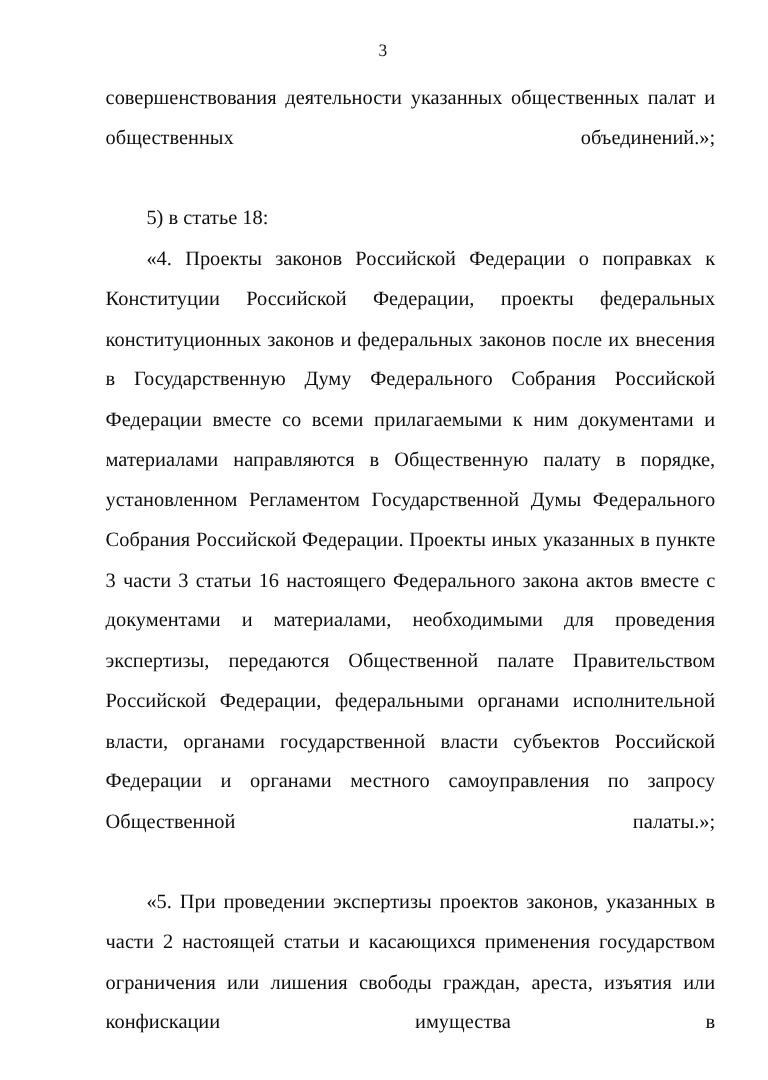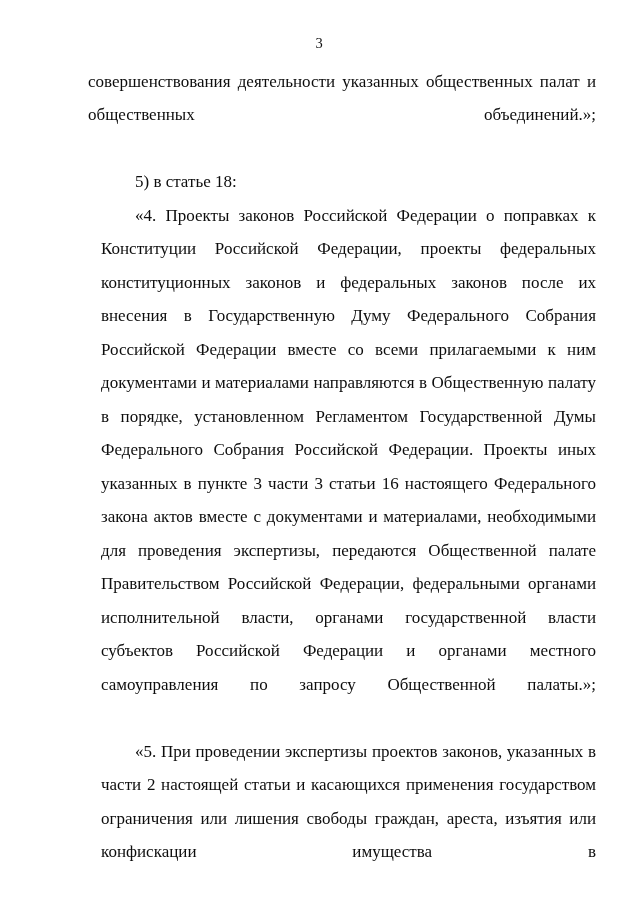--- a/index.html
+++ b/index.html
@@ -39,21 +39,20 @@
     text-align: justify;
     text-justify: inter-word;
     padding-right: 0;
   }
   
   .para.cont {
     text-indent: 0;
   }
   .para.ind {
     text-indent: 34px;
-    margin-left: 13px;
   }
   
   .para::after {
     content: "";
     display: inline-block;
     width: 100%;
   }
   .para.nojust {
     text-align: left;
   }

